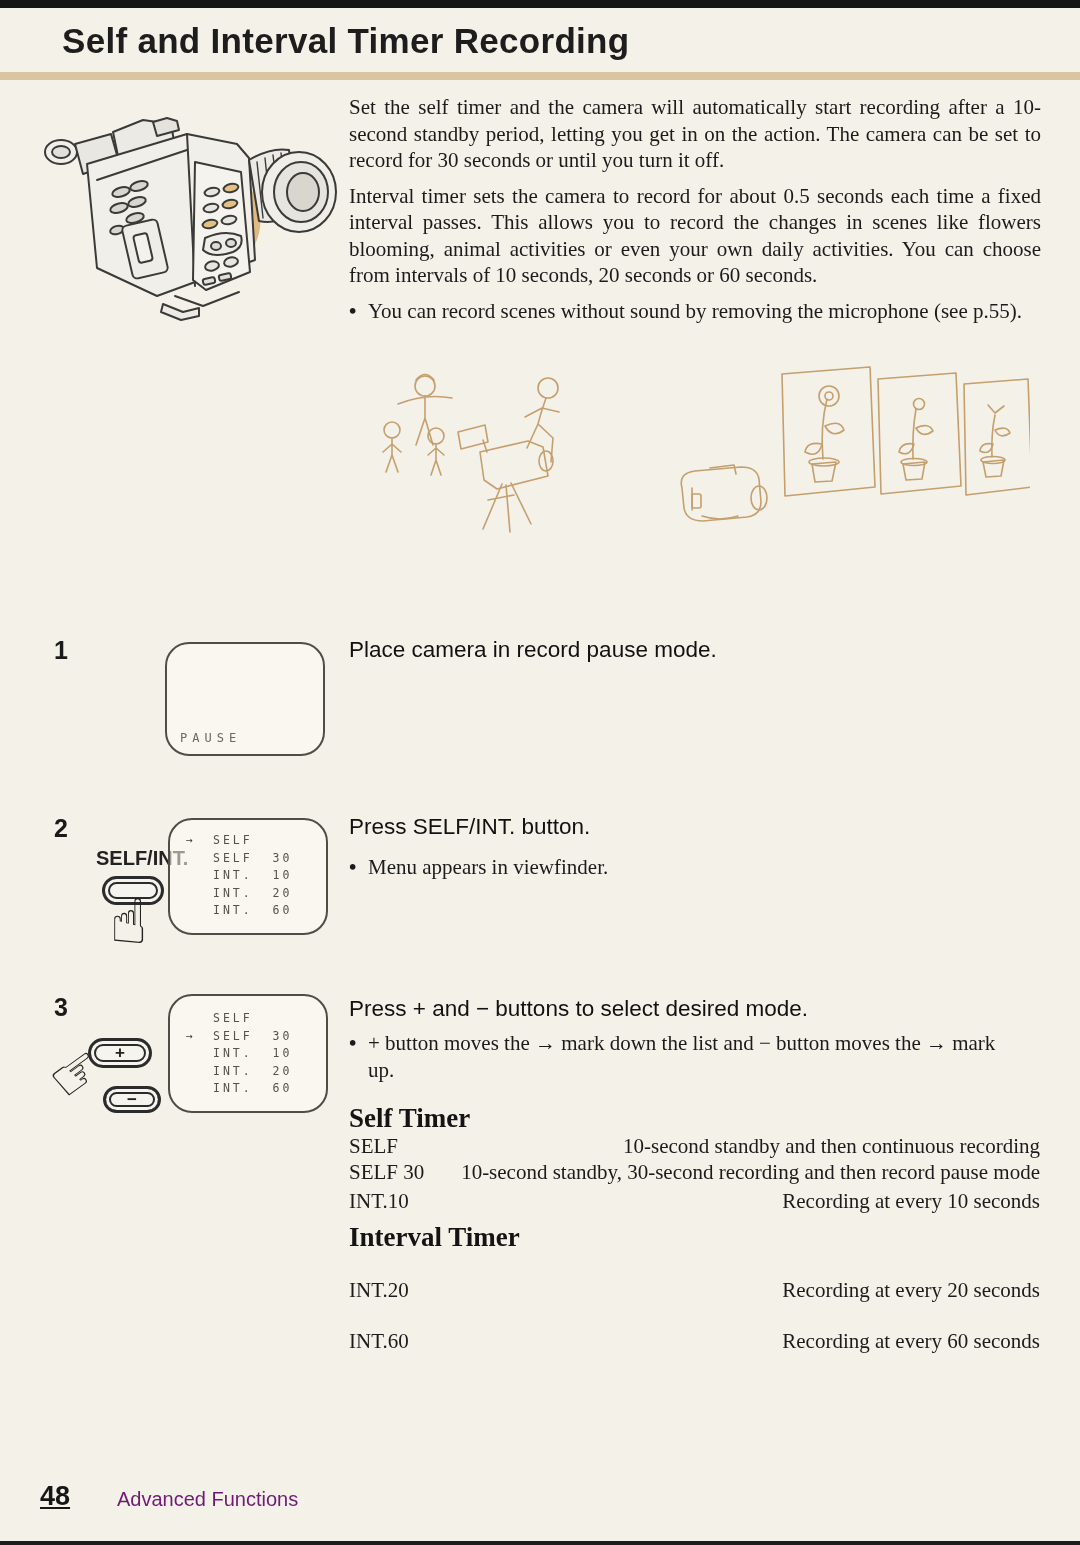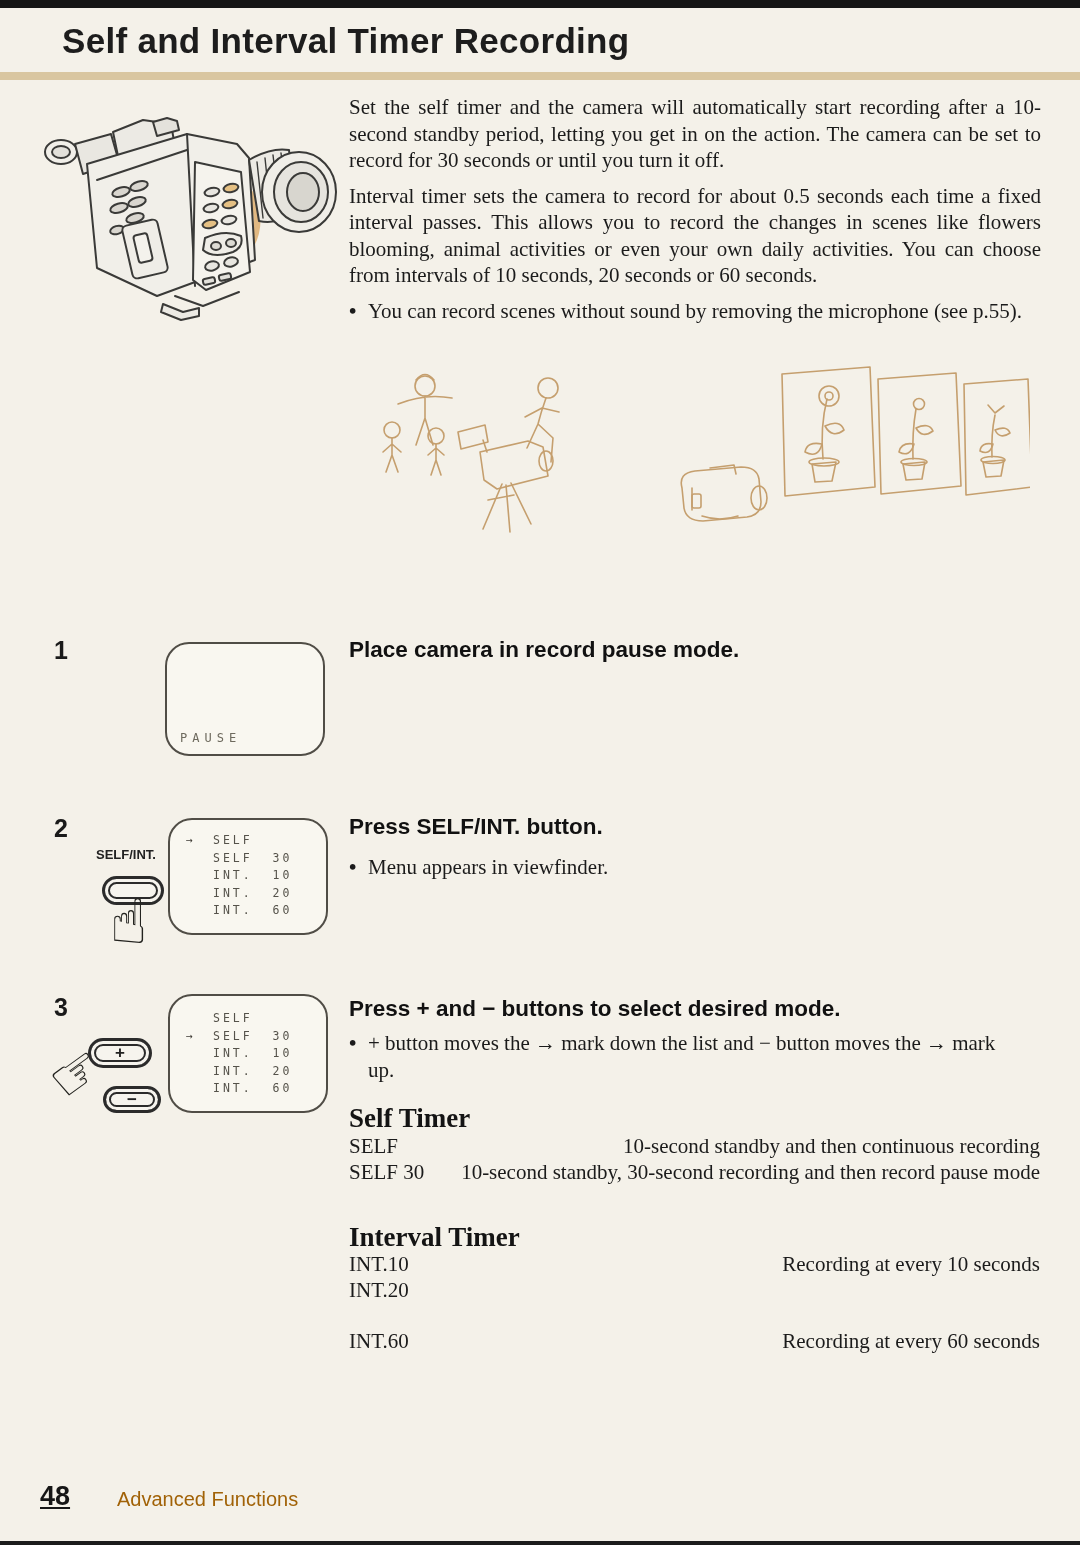--- a/index.html
+++ b/index.html
@@ -31,49 +31,49 @@
 
   .vf{position:absolute;border:2.5px solid #504d46;border-radius:24px;background:rgba(253,251,246,.55);box-sizing:border-box;}
   .vf1{left:165px;top:642px;width:160px;height:114px;}
   .vf2{left:168px;top:818px;width:160px;height:117px;padding-top:13px;}
   .vf3{left:168px;top:994px;width:160px;height:119px;padding-top:15px;}
   .pause-label{position:absolute;left:13px;bottom:9px;font-family:"DejaVu Sans Mono",monospace;font-size:12px;letter-spacing:5px;color:#6e6a5e;}
   .menu-row{display:flex;height:17.5px;font-family:"DejaVu Sans Mono",monospace;font-size:11.5px;letter-spacing:3px;color:#55524a;}
   .menu-mark{width:27px;padding-left:16px;color:#3e3b34;flex:none;}
   .menu-label{white-space:pre;}
 
-  .btn-label{position:absolute;left:96px;top:847px;font-family:"Liberation Sans",sans-serif;font-weight:bold;font-size:13px;color:#222;}
+  .btn-label{position:absolute;left:96px;top:847px;font-family:"Liberation Sans",sans-serif;font-weight:bold;font-size:20px;color:#222;}
   .stadium{
     position:absolute;border:3px solid #2b2b2b;border-radius:20px;background:#f6f4ee;
     box-shadow:inset 0 0 0 3px #f6f4ee, inset 0 0 0 5px #2b2b2b;
     display:flex;align-items:center;justify-content:center;
     font-family:"Liberation Sans",sans-serif;font-weight:bold;font-size:17px;color:#222;box-sizing:border-box;
   }
   .selfint-btn{left:102px;top:876px;width:62px;height:29px;}
   .plus-btn{left:88px;top:1038px;width:64px;height:30px;}
   .minus-btn{left:103px;top:1086px;width:58px;height:27px;}
   .hand{position:absolute;font-family:"DejaVu Sans",sans-serif;color:#23231f;line-height:1;}
   .hand-up{left:110px;top:891px;font-size:62px;}
   .hand-right{left:50px;top:1044px;font-size:58px;transform:rotate(-36deg);}
 
-  .step-head{position:absolute;left:349px;margin:0;font-family:"Liberation Sans",sans-serif;font-weight:bold;font-size:22.5px;color:#111;white-space:nowrap;}
+  .step-head{position:absolute;left:349px;margin:0;font-family:"Liberation Sans",sans-serif;font-weight:normal;font-size:22.5px;color:#111;white-space:nowrap;}
   .head1{top:637px;} .head2{top:814px;} .head3{top:996px;}
   .step-bullet{position:absolute;left:349px;width:664px;font-size:21px;line-height:26.5px;display:flex;}
   .sb2{top:854px;} .sb3{top:1030px;}
 
   .def-head{position:absolute;left:349px;margin:0;font-size:27px;font-weight:bold;font-family:"Liberation Serif",serif;color:#141414;}
   .sth{top:1103px;} .ith{top:1222px;}
   .def-row{position:absolute;left:349px;display:flex;font-size:21px;line-height:26px;}
   .def-term{width:103px;flex:none;}
   .def-desc{width:588px;text-align:right;}
   .str1{top:1133px;} .str2{top:1159px;}
-  .itr1{top:1251px;} .itr2{top:1277px;} .itr3{top:1328px;}
+  .itr1{top:1188px;} .itr2{top:1277px;} .itr3{top:1328px;}
 
   .pagenum{position:absolute;left:40px;top:1481px;font-family:"Liberation Sans",sans-serif;font-weight:bold;font-size:27px;color:#161616;text-decoration:underline;}
-  .section-label{position:absolute;left:117px;top:1488px;font-family:"Liberation Sans",sans-serif;font-size:20px;color:#a16207;}
+  .section-label{position:absolute;left:117px;top:1488px;font-family:"Liberation Sans",sans-serif;font-size:20px;color:#701a75;}
 </style>
 </head>
 <body>
 
 <div class="page">
   <div class="topbar"></div>
   <h1 class="title">Self and Interval Timer Recording</h1>
   <div class="rule"></div>
 
   <svg class="camera-illo" width="310" height="232" viewBox="0 0 310 232">
@@ -269,20 +269,21 @@
     <span class="def-desc">10-second standby, 30-second recording and then record pause mode</span>
   </div>
 
   <h3 class="def-head ith">Interval Timer</h3>
   <div class="def-row itr1">
     <span class="def-term">INT.10</span>
     <span class="def-desc">Recording at every 10 seconds</span>
   </div>
   <div class="def-row itr2">
     <span class="def-term">INT.20</span>
+    <span class="def-desc">Recording at every 20 seconds</span>
   </div>
   <div class="def-row itr3">
     <span class="def-term">INT.60</span>
     <span class="def-desc">Recording at every 60 seconds</span>
   </div>
 
   <span class="pagenum">48</span>
   <span class="section-label">Advanced Functions</span>
   <div class="bottomline"></div>
 </div>

